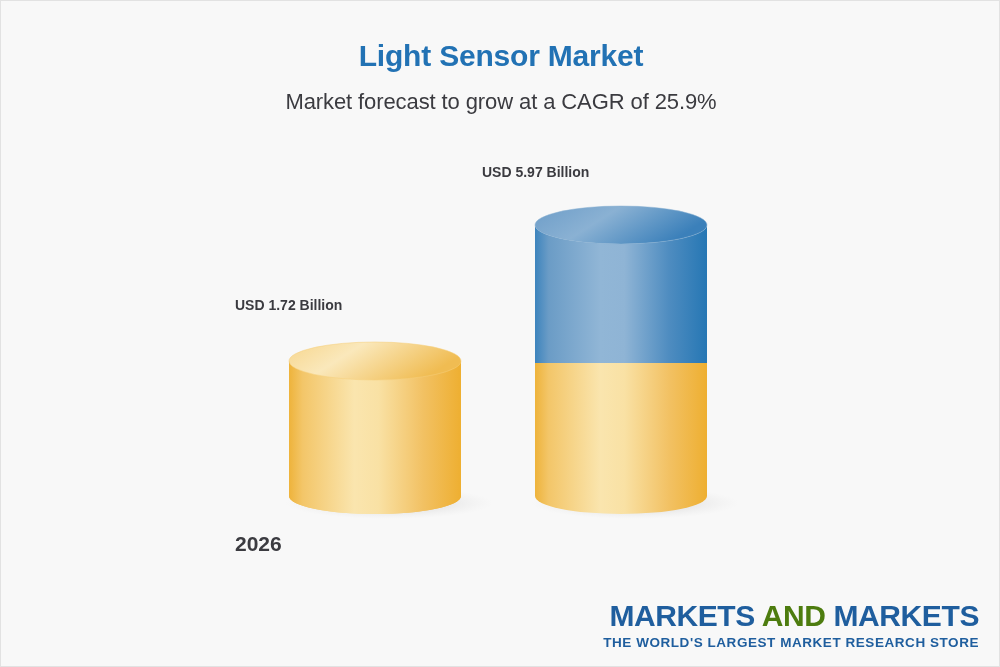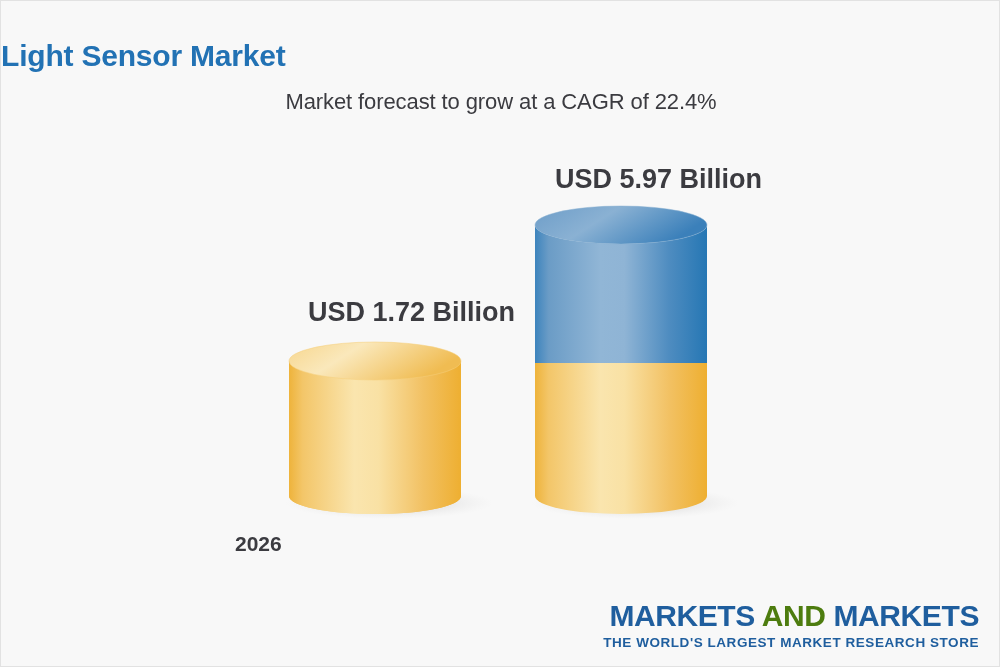--- a/index.html
+++ b/index.html
@@ -23,20 +23,21 @@
     border: 1px solid #e2e2e2;
     overflow: hidden;
   }
 
   
   .title {
     position: absolute;
     left: 0;
     top: 38px;
     width: 1000px;
+    text-align: center;
     font-size: 30px;
     font-weight: bold;
     color: #2272b4;
     letter-spacing: -0.2px;
   }
   .subtitle {
     position: absolute;
     left: 0;
     top: 88px;
     width: 1000px;
@@ -53,22 +54,22 @@
     left: 0;
     top: 0;
     width: 1000px;
     height: 600px;
   }
   .plot svg { display: block; }
 
   
   .val-label {
     position: absolute;
-    text-align: right;
-    font-size: 27px;
+    text-align: left;
+    font-size: 14px;
     font-weight: bold;
     color: #3b3b40;
     white-space: nowrap;
   }
   .cat-label {
     position: absolute;
     font-size: 21px;
     font-weight: bold;
     color: #3b3b40;
     white-space: nowrap;
@@ -112,21 +113,21 @@
     letter-spacing: 0.55px;
     white-space: nowrap;
   }
 </style>
 </head>
 <body>
 
 <div id="poster">
 
   <div class="title">Light Sensor Market</div>
-  <div class="subtitle">Market forecast to grow at a CAGR of 22.4%</div>
+  <div class="subtitle">Market forecast to grow at a CAGR of 25.9%</div>
 
   <div class="plot">
     <svg width="1000" height="600" viewBox="0 0 1000 600" xmlns="http://www.w3.org/2000/svg">
       <defs>
 
         <linearGradient id="gradYellowSide" x1="0" y1="0" x2="1" y2="0">
           <stop offset="0%" stop-color="#eeb33b"></stop>
           <stop offset="8%" stop-color="#f3c669"></stop>
           <stop offset="38%" stop-color="#fae5ae"></stop>
           <stop offset="52%" stop-color="#f9e1a4"></stop>

